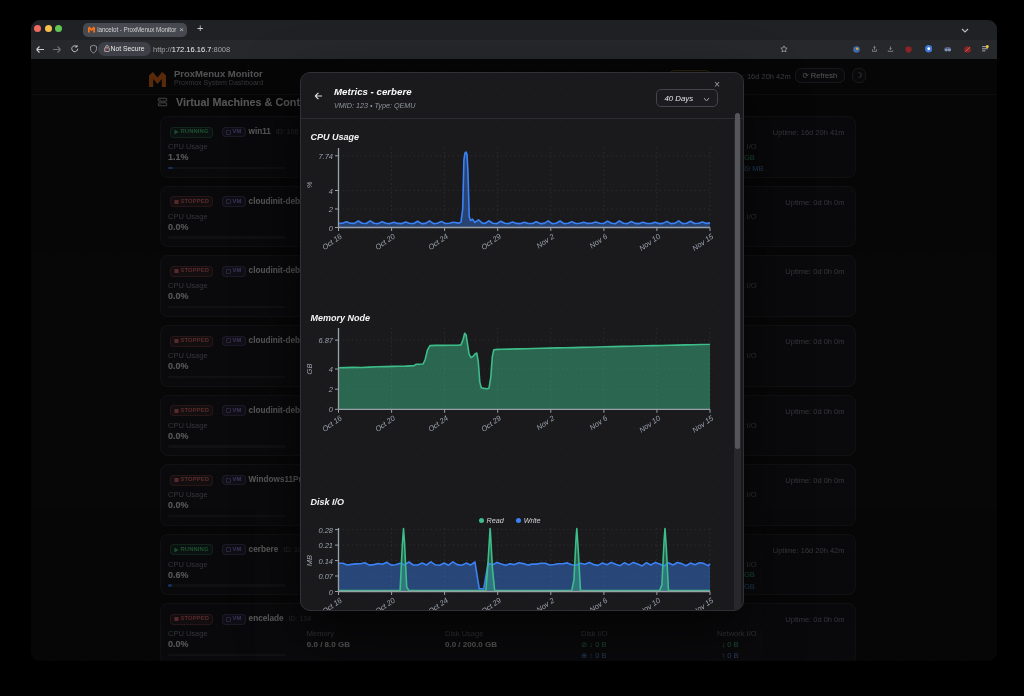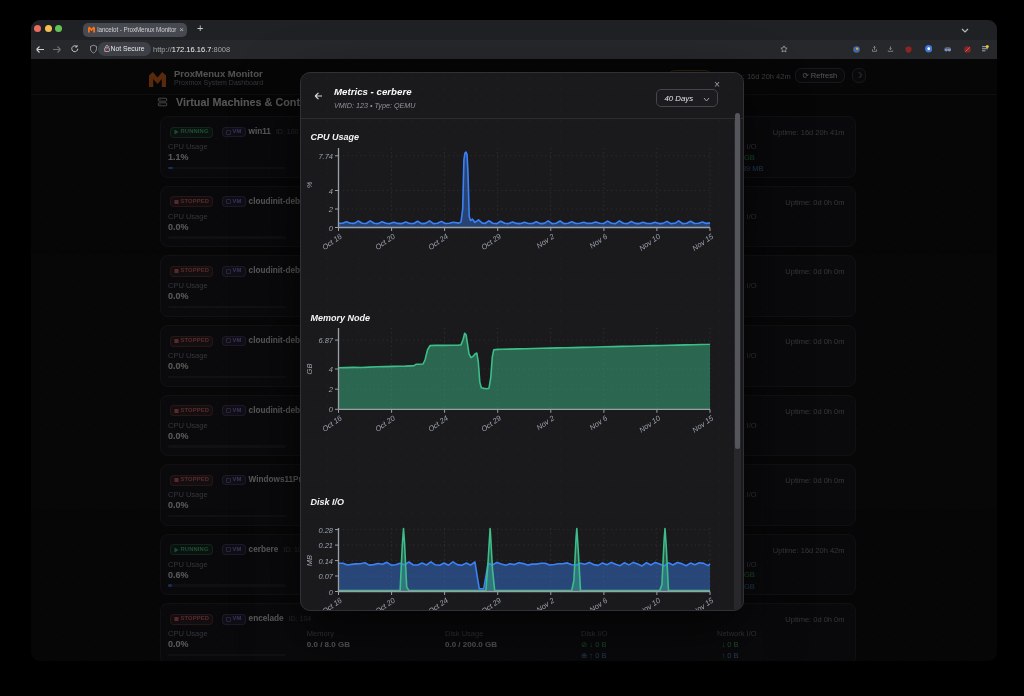--- a/index.html
+++ b/index.html
@@ -415,20 +415,24 @@
           <text x="253.8" y="95.3" text-anchor="end" font-size="7.5" fill="#9ca3af" transform="rotate(-35 253.8 95.3)">Nov 2</text>
           <line x1="302.9" y1="85.3" x2="302.9" y2="88.8" stroke="#9aa0a6" stroke-width="1"></line>
           <text x="306.9" y="95.3" text-anchor="end" font-size="7.5" fill="#9ca3af" transform="rotate(-35 306.9 95.3)">Nov 6</text>
           <line x1="355.9" y1="85.3" x2="355.9" y2="88.8" stroke="#9aa0a6" stroke-width="1"></line>
           <text x="359.9" y="95.3" text-anchor="end" font-size="7.5" fill="#9ca3af" transform="rotate(-35 359.9 95.3)">Nov 10</text>
           <line x1="409.0" y1="85.3" x2="409.0" y2="88.8" stroke="#9aa0a6" stroke-width="1"></line>
           <text x="413.0" y="95.3" text-anchor="end" font-size="7.5" fill="#9ca3af" transform="rotate(-35 413.0 95.3)">Nov 15</text>
           <text x="11" y="45.0" text-anchor="middle" font-size="7.5" fill="#9ca3af" transform="rotate(-90 11 45.0)">GB</text>
         </svg>
       <div class="ctitle" style="top:424.5px">Disk I/O</div>
+      <div style="position:absolute;left:0;top:443px;width:430px;height:10px;display:flex;justify-content:center;align-items:center;gap:12px;transform:translateX(-6px)">
+        <span style="display:inline-flex;align-items:center;color:#d4d4d8;font-size:7.2px"><span style="width:5px;height:5px;border-radius:50%;background:#3dbd8a;display:inline-block;margin-right:3px"></span>Read</span>
+        <span style="display:inline-flex;align-items:center;color:#d4d4d8;font-size:7.2px"><span style="width:5px;height:5px;border-radius:50%;background:#3b82f6;display:inline-block;margin-right:3px"></span>Write</span>
+      </div>
       <svg width="430" height="98" style="position:absolute;left:0;top:451.5px" viewBox="0 0 430 98">
           <line x1="37.5" y1="52.0" x2="409.0" y2="52.0" stroke="rgba(255,255,255,0.13)" stroke-width="0.7" stroke-dasharray="1.2 3.2"></line>
           <line x1="37.5" y1="36.6" x2="409.0" y2="36.6" stroke="rgba(255,255,255,0.13)" stroke-width="0.7" stroke-dasharray="1.2 3.2"></line>
           <line x1="37.5" y1="21.1" x2="409.0" y2="21.1" stroke="rgba(255,255,255,0.13)" stroke-width="0.7" stroke-dasharray="1.2 3.2"></line>
           <line x1="37.5" y1="5.6" x2="409.0" y2="5.6" stroke="rgba(255,255,255,0.13)" stroke-width="0.7" stroke-dasharray="1.2 3.2"></line>
           <line x1="37.5" y1="4" x2="37.5" y2="67.5" stroke="rgba(255,255,255,0.13)" stroke-width="0.7" stroke-dasharray="1.2 3.2"></line>
           <line x1="90.6" y1="4" x2="90.6" y2="67.5" stroke="rgba(255,255,255,0.13)" stroke-width="0.7" stroke-dasharray="1.2 3.2"></line>
           <line x1="143.6" y1="4" x2="143.6" y2="67.5" stroke="rgba(255,255,255,0.13)" stroke-width="0.7" stroke-dasharray="1.2 3.2"></line>
           <line x1="196.7" y1="4" x2="196.7" y2="67.5" stroke="rgba(255,255,255,0.13)" stroke-width="0.7" stroke-dasharray="1.2 3.2"></line>
           <line x1="249.8" y1="4" x2="249.8" y2="67.5" stroke="rgba(255,255,255,0.13)" stroke-width="0.7" stroke-dasharray="1.2 3.2"></line>

